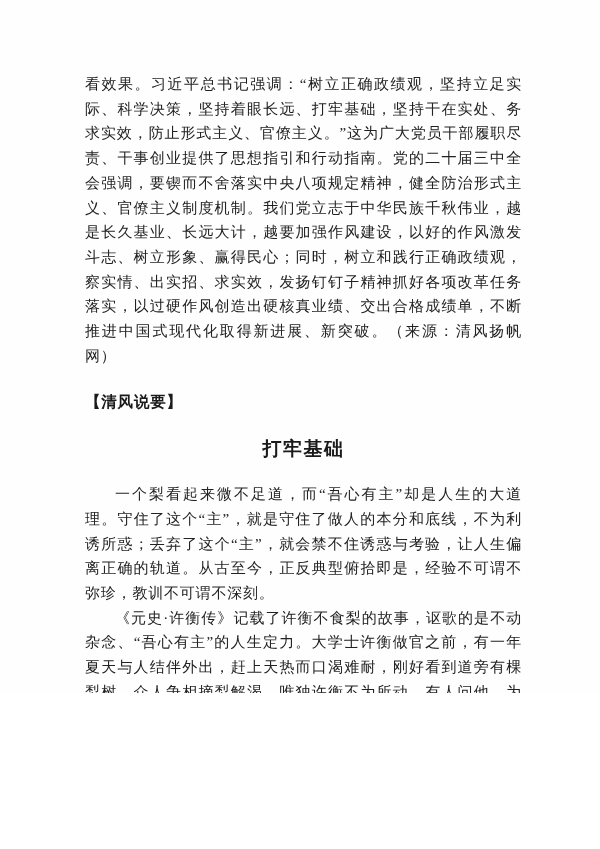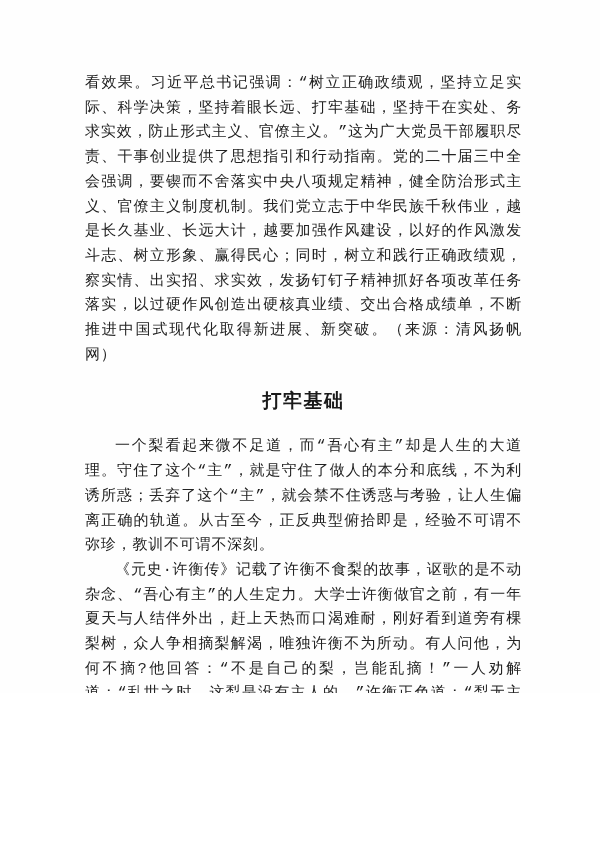--- a/index.html
+++ b/index.html
@@ -6,21 +6,21 @@
     margin: 0;
     padding: 0;
     background: #ffffff;
   }
   .page {
     position: relative;
     width: 600px;
     height: 693px;
     background: #fefefe;
     overflow: hidden;
-    font-family: Liberation Mono, monospace;
+    font-family: Liberation Serif, serif;
     color: #212121;
   }
   .content {
     position: absolute;
     left: 85px;
     top: 72px;
     width: 437px;
   }
   .body-para {
     margin: 0;
@@ -61,19 +61,20 @@
     letter-spacing: 2px;
     color: #2a2a2a;
   }
 </style>
 </head>
 <body>
 
 <div class="page">
   <div class="content">
     <p class="body-para">看效果。习近平总书记强调：“树立正确政绩观，坚持立足实际、科学决策，坚持着眼长远、打牢基础，坚持干在实处、务求实效，防止形式主义、官僚主义。”这为广大党员干部履职尽责、干事创业提供了思想指引和行动指南。党的二十届三中全会强调，要锲而不舍落实中央八项规定精神，健全防治形式主义、官僚主义制度机制。我们党立志于中华民族千秋伟业，越是长久基业、长远大计，越要加强作风建设，以好的作风激发斗志、树立形象、赢得民心；同时，树立和践行正确政绩观，察实情、出实招、求实效，发扬钉钉子精神抓好各项改革任务落实，以过硬作风创造出硬核真业绩、交出合格成绩单，不断推进中国式现代化取得新进展、新突破。（来源：清风扬帆网）</p>
+    <p class="section-header">【清风说要】</p>
     <h1 class="article-title">打牢基础</h1>
     <p class="body-para indent">一个梨看起来微不足道，而“吾心有主”却是人生的大道理。守住了这个“主”，就是守住了做人的本分和底线，不为利诱所惑；丢弃了这个“主”，就会禁不住诱惑与考验，让人生偏离正确的轨道。从古至今，正反典型俯拾即是，经验不可谓不弥珍，教训不可谓不深刻。</p>
     <p class="body-para indent">《元史·许衡传》记载了许衡不食梨的故事，讴歌的是不动杂念、“吾心有主”的人生定力。大学士许衡做官之前，有一年夏天与人结伴外出，赶上天热而口渴难耐，刚好看到道旁有棵梨树，众人争相摘梨解渴，唯独许衡不为所动。有人问他，为何不摘?他回答：“不是自己的梨，岂能乱摘！”一人劝解道：“乱世之时，这梨是没有主人的。”许衡正色道：“梨无主人，难道我心中也无主吗?”终不摘梨。</p>
     <p class="body-para indent">何谓“吾心有主”，古之先贤有着自己的注解和选择。东汉杨</p>
   </div>
   <div class="page-footer">- 4 -</div>
 </div>
 
 </body></html>

